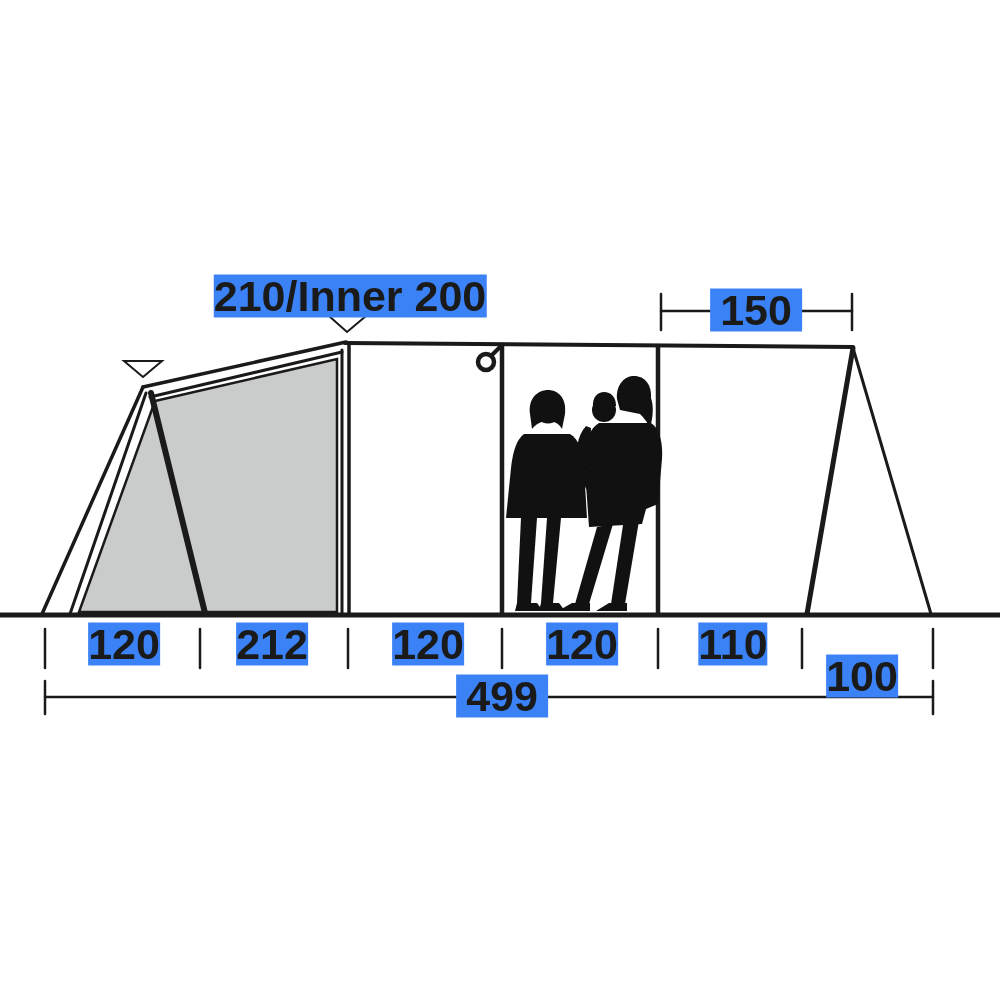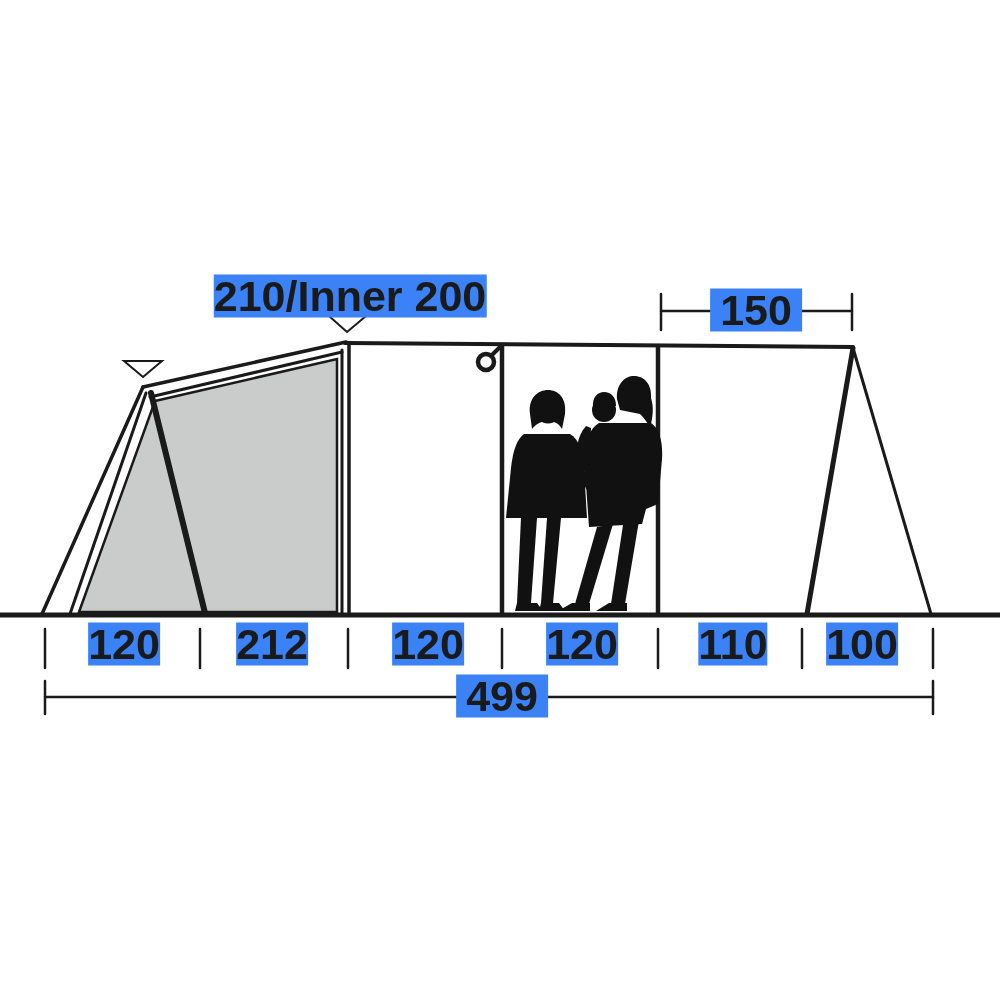--- a/index.html
+++ b/index.html
@@ -113,17 +113,17 @@
   <div class="label" style="left:124px;top:644px;">120</div>
 
   <div class="label" style="left:272px;top:644px;">212</div>
 
   <div class="label" style="left:428px;top:644px;">120</div>
 
   <div class="label" style="left:582px;top:644px;">120</div>
 
   <div class="label" style="left:733px;top:644px;">110</div>
 
-  <div class="label" style="left:862px;top:644px;">100</div>
+  <div class="label" style="left:862px;top:676px;">100</div>
 
   <div class="label on-line" style="left:502px;top:696px;">499</div>
 
 </div>
 
 </body></html>

